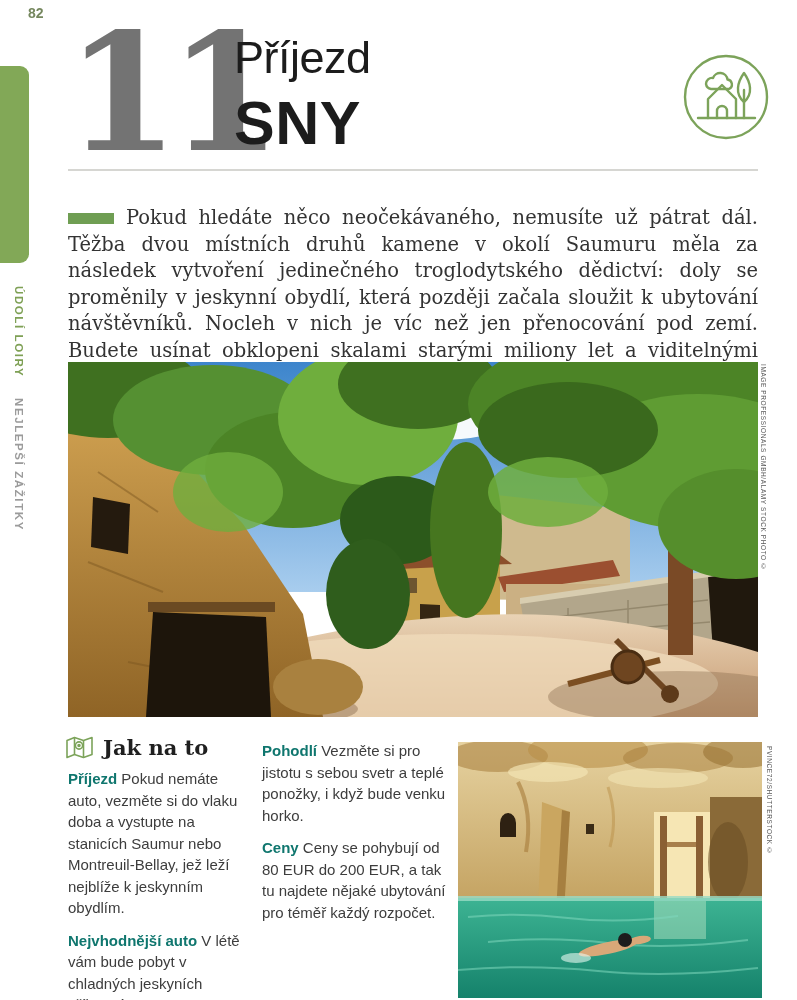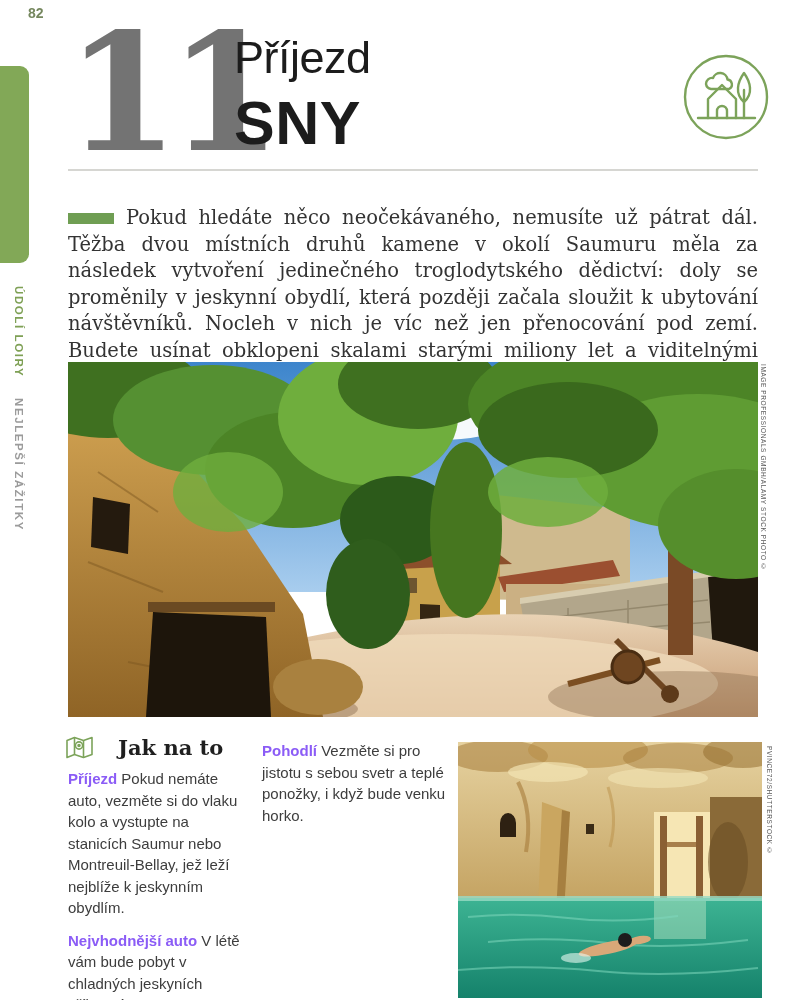--- a/index.html
+++ b/index.html
@@ -62,30 +62,30 @@
   .pool-photo { position:absolute; left:458px; top:742px; width:304px; height:256px; }
   .v-credit {
     position:absolute; writing-mode:vertical-rl;
     font-size:6.5px; letter-spacing:0.6px; color:#5a5a5a; white-space:nowrap;
   }
   .credit-main { left:760px; top:364px; }
   .credit-pool { left:766px; top:746px; }
   
   .howto-heading {
     position:absolute; left:66px; top:735px;
-    display:flex; align-items:center; gap:25px;
+    display:flex; align-items:center; gap:10px;
     font-family:"DejaVu Serif", serif; font-weight:bold; font-size:21px; color:#1f1f1f;
   }
   .howto-col {
     position:absolute; font-size:15px; line-height:21.5px; color:#3d3d3d;
   }
   .howto-col p { margin-bottom:11px; }
   .col-1 { left:68px; top:768px; width:182px; }
   .col-2 { left:262px; top:740px; width:188px; }
-  .howto-label { color:#8b5cf6; font-weight:bold; }
+  .howto-label { color:#0f766e; font-weight:bold; }
 </style>
 </head>
 <body>
 
 <div id="page">
 
   <div class="page-number">82</div>
 
   <div class="chapter-tab"></div>
 
@@ -218,26 +218,27 @@
       <path d="M1,4.5 L8.5,1.5 L17.5,4.5 L26,1.5 V18.5 L17.5,21.5 L8.5,18.5 L1,21.5 Z"></path>
       <line x1="8.5" y1="1.5" x2="8.5" y2="18.5"></line>
       <line x1="17.5" y1="4.5" x2="17.5" y2="21.5"></line>
       <circle cx="13" cy="9.5" r="3.6"></circle>
       <circle cx="13" cy="9.5" r="1" fill="#7ca35a"></circle>
     </svg>
     <span>Jak na to</span>
   </div>
 
   <div class="howto-col col-1">
-    <p><span class="howto-label">Příjezd</span> <span>Pokud nemáte auto, vezměte si do vlaku kolo a vystupte na stanicích Saumur nebo Montreuil-Bellay, jež leží nejblíže k jeskynním obydlím.</span></p>
+    <p><span class="howto-label">Příjezd</span> <span>Pokud nemáte auto, vezměte si do vlaku doba a vystupte na stanicích Saumur nebo Montreuil-Bellay, jež leží nejblíže k jeskynním obydlím.</span></p>
     <p><span class="howto-label">Nejvhodnější auto</span> <span>V létě vám bude pobyt v chladných jeskyních příjemný.</span></p>
   </div>
 
   <div class="howto-col col-2">
     <p><span class="howto-label">Pohodlí</span> <span>Vezměte si pro jistotu s sebou svetr a teplé ponožky, i když bude venku horko.</span></p>
+    <p><span class="howto-label">Ceny</span> <span>Ceny se pohybují od 80 EUR do 200 EUR, a tak tu najdete nějaké ubytování pro téměř každý rozpočet.</span></p>
   </div>
 
   <svg class="pool-photo" viewBox="0 0 304 256" preserveAspectRatio="none">
     <defs>
       <linearGradient id="caveG" x1="0" y1="0" x2="0" y2="1">
         <stop offset="0" stop-color="#e6d2a0"></stop>
           <stop offset="1" stop-color="#c2a05e"></stop>
       </linearGradient>
       <linearGradient id="waterG" x1="0" y1="0" x2="0" y2="1">
         <stop offset="0" stop-color="#3db493"></stop>

